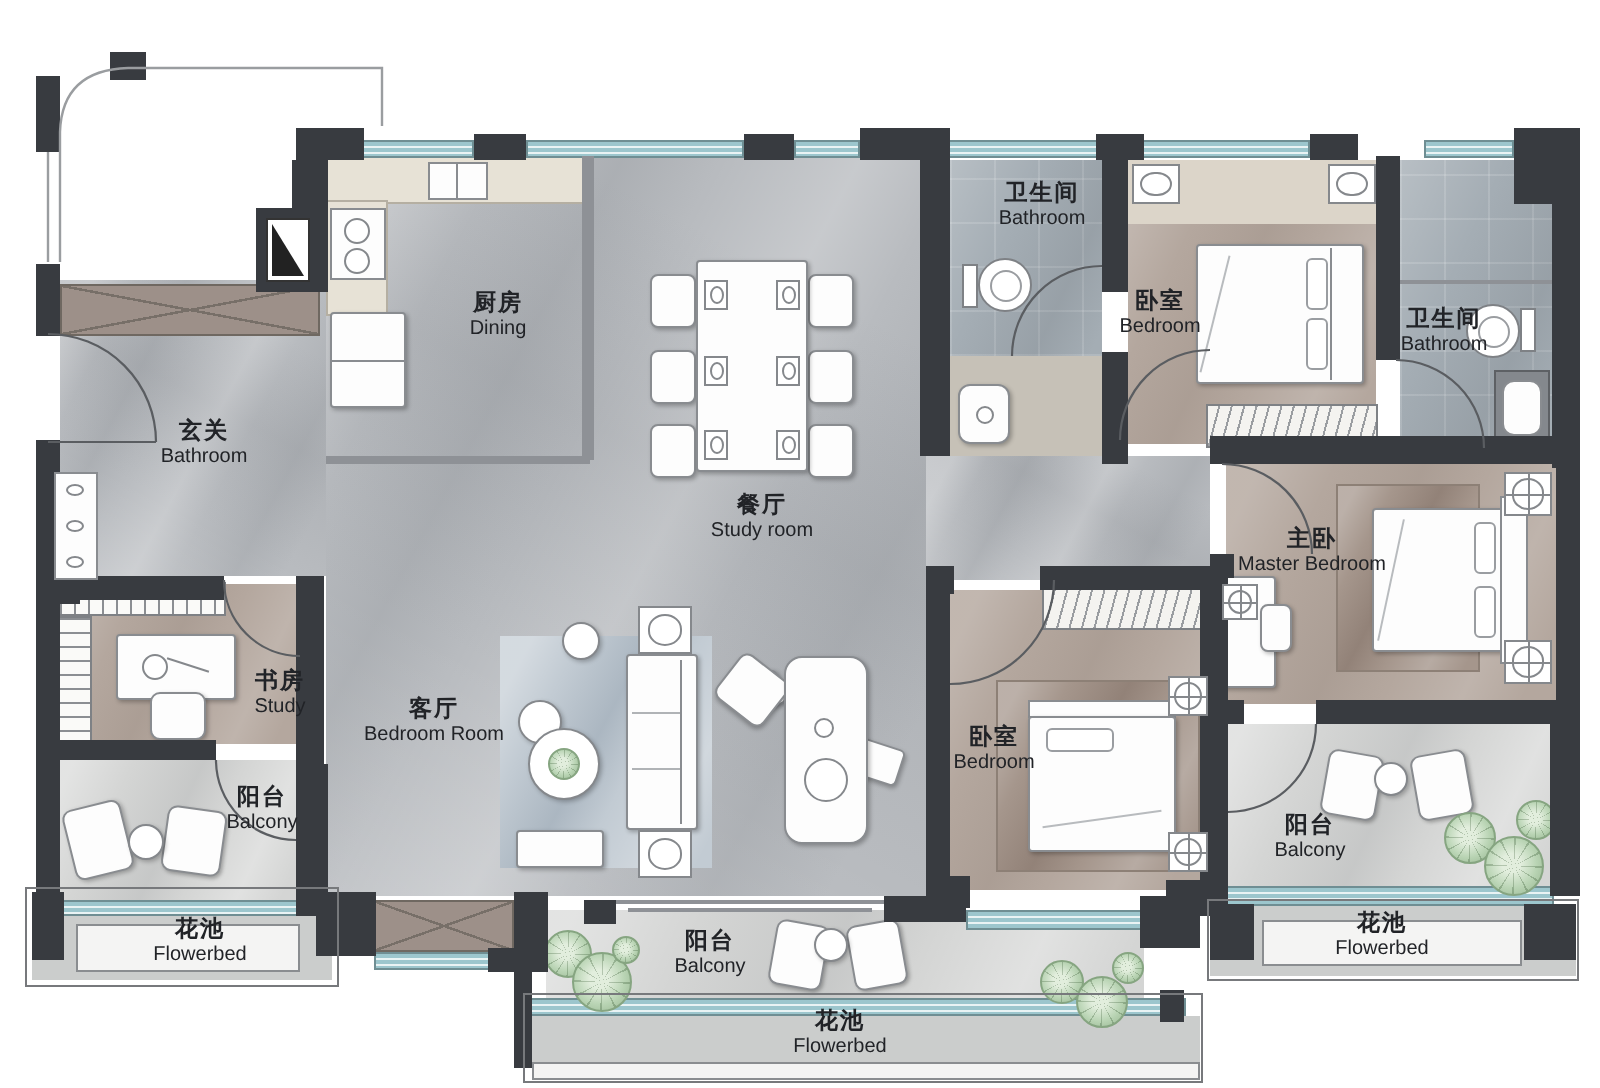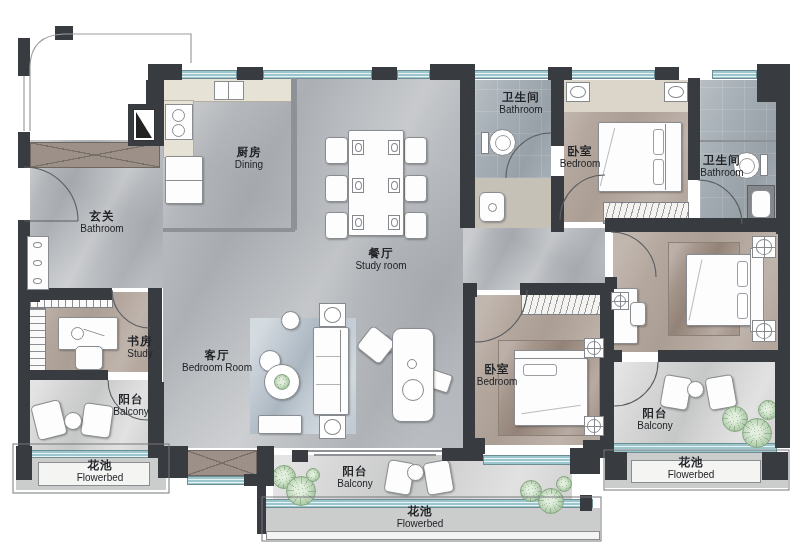--- a/index.html
+++ b/index.html
@@ -349,20 +349,24 @@
     <div class="en">Bathroom</div>
   </div>
   <div class="label" style="left:580px;top:157px">
     <div class="zh">卧室</div>
     <div class="en">Bedroom</div>
   </div>
   <div class="label" style="left:722px;top:166px">
     <div class="zh">卫生间</div>
     <div class="en">Bathroom</div>
   </div>
+  <div class="label" style="left:656px;top:276px">
+    <div class="zh">主卧</div>
+    <div class="en">Master Bedroom</div>
+  </div>
   <div class="label" style="left:497px;top:375px">
     <div class="zh">卧室</div>
     <div class="en">Bedroom</div>
   </div>
   <div class="label" style="left:355px;top:477px">
     <div class="zh">阳台</div>
     <div class="en">Balcony</div>
   </div>
   <div class="label" style="left:420px;top:517px">
     <div class="zh">花池</div>

